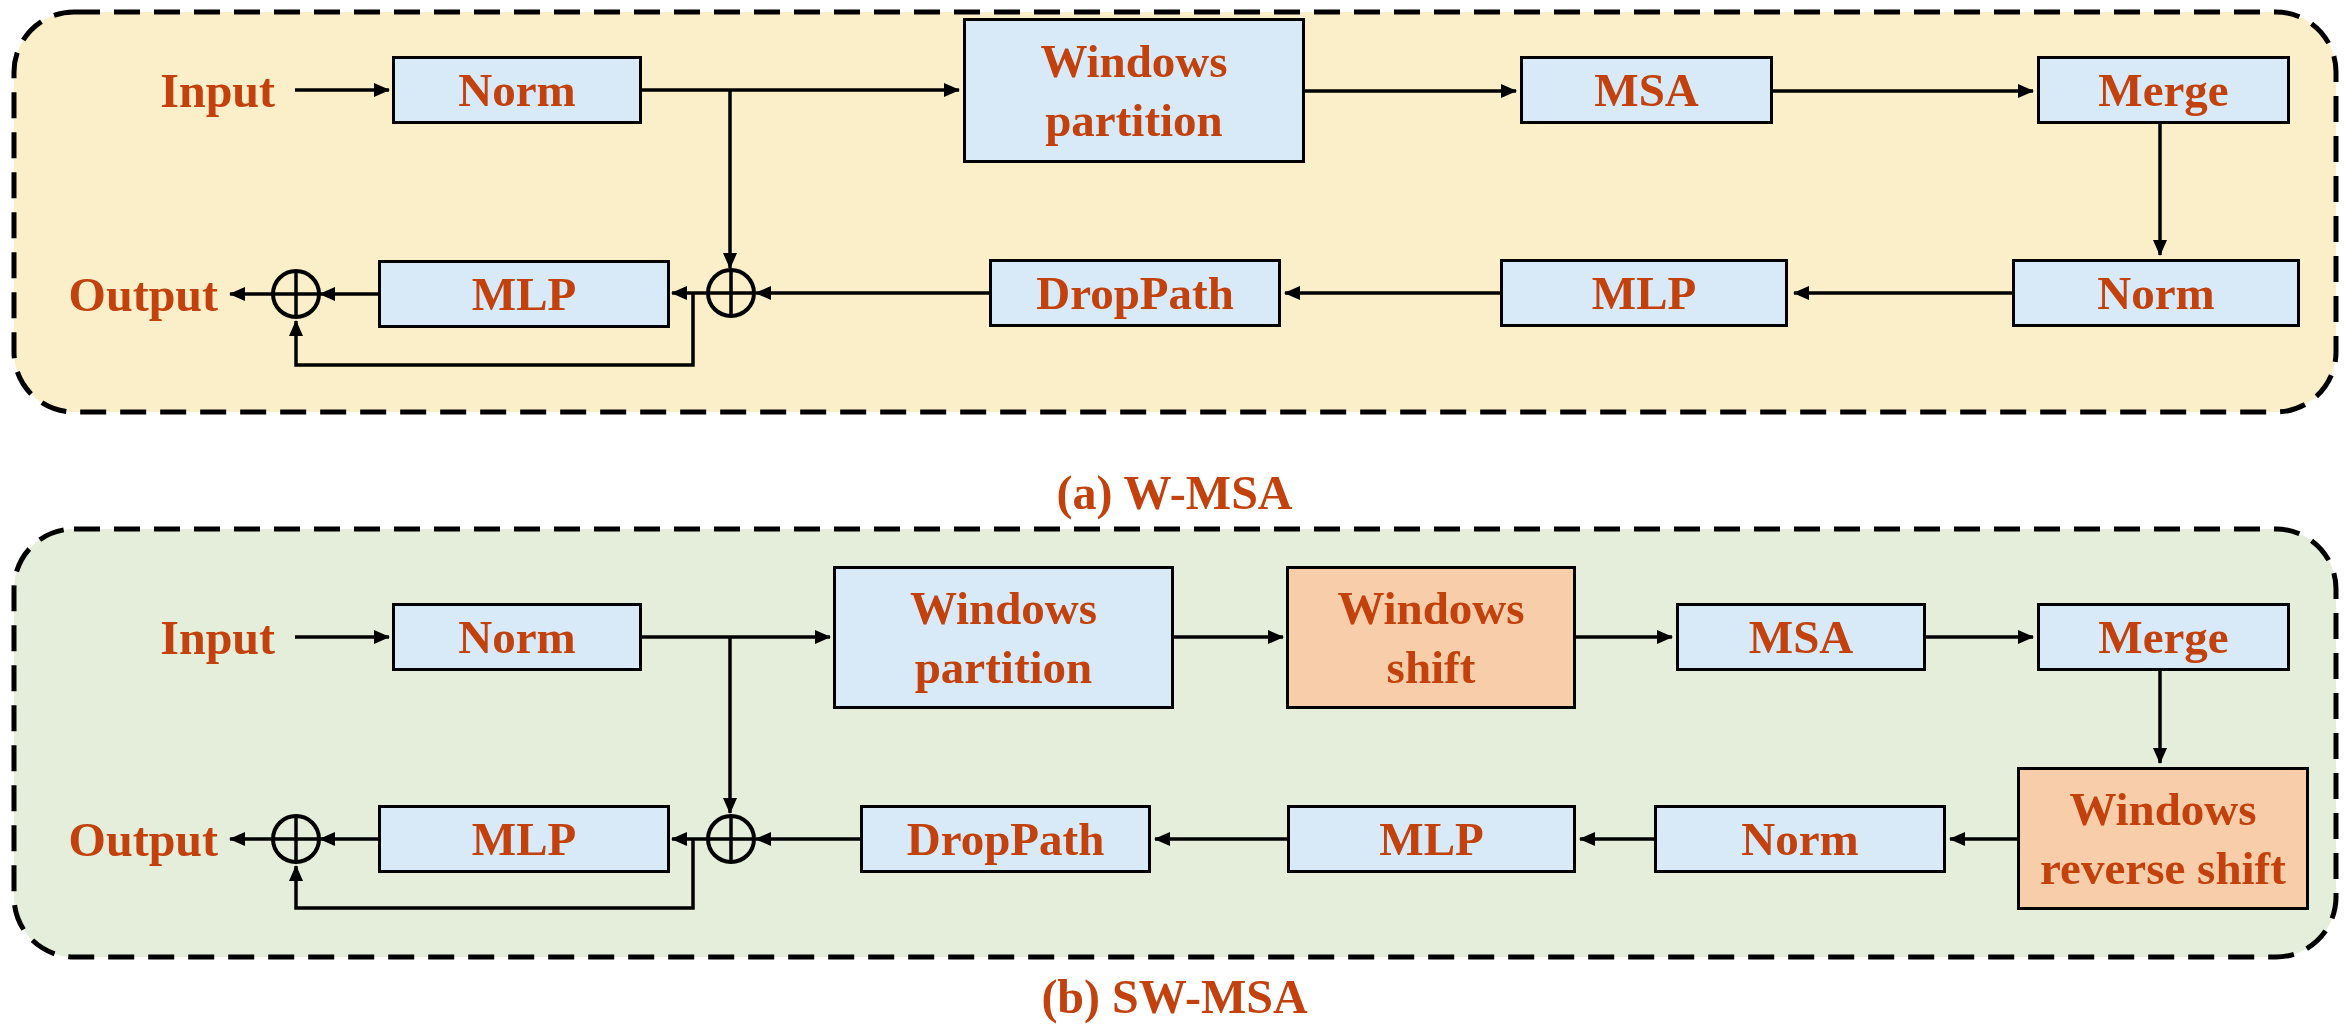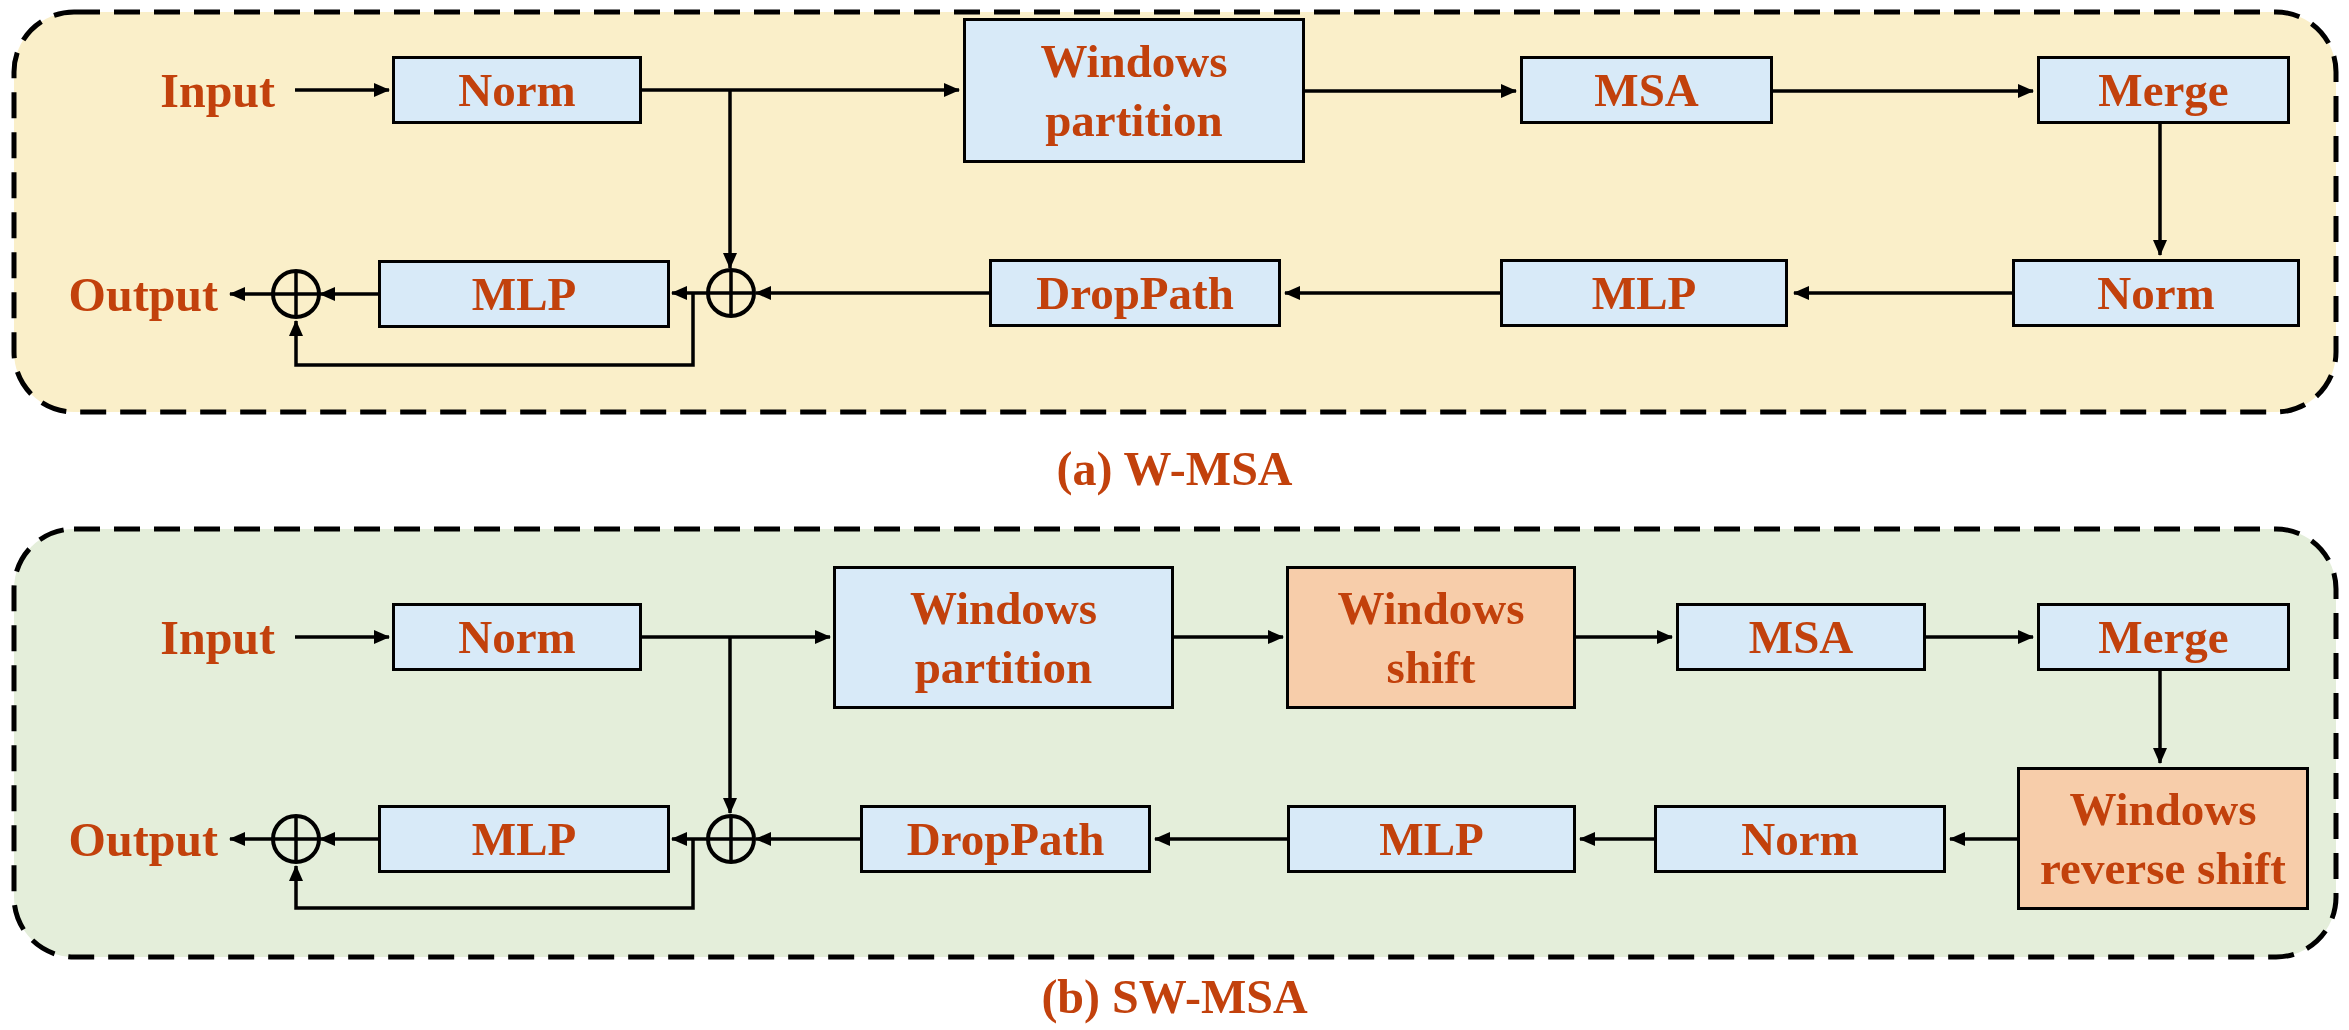--- a/index.html
+++ b/index.html
@@ -122,21 +122,21 @@
   <div class="bx blue" style="left:392px;  top:56px;  width:250px; height:68px;">Norm</div>
   <div class="bx blue" style="left:963px;  top:18px;  width:342px; height:145px;">Windows
 partition</div>
   <div class="bx blue" style="left:1520px; top:56px;  width:253px; height:68px;">MSA</div>
   <div class="bx blue" style="left:2037px; top:56px;  width:253px; height:68px;">Merge</div>
   <div class="bx blue" style="left:2012px; top:259px; width:288px; height:68px;">Norm</div>
   <div class="bx blue" style="left:1500px; top:259px; width:288px; height:68px;">MLP</div>
   <div class="bx blue" style="left:989px;  top:259px; width:292px; height:68px;">DropPath</div>
   <div class="bx blue" style="left:378px;  top:260px; width:292px; height:68px;">MLP</div>
 
-  <div class="caption" style="top:441px;">(a) W-MSA</div>
+  <div class="caption" style="top:465px;">(a) W-MSA</div>
 
   <div class="side-label" style="left:90px; top:609px; width:185px;">Input</div>
   <div class="side-label" style="left:38px; top:811px; width:180px;">Output</div>
 
   <div class="bx blue" style="left:392px;  top:603px; width:250px; height:68px;">Norm</div>
   <div class="bx blue" style="left:833px;  top:566px; width:341px; height:143px;">Windows
 partition</div>
   <div class="bx orange" style="left:1286px; top:566px; width:290px; height:143px;">Windows
 shift</div>
   <div class="bx blue" style="left:1676px; top:603px; width:250px; height:68px;">MSA</div>

